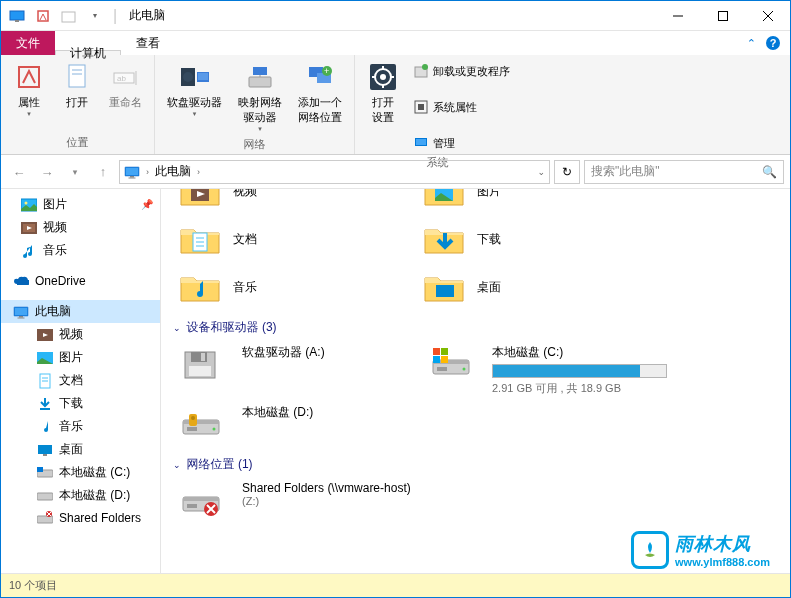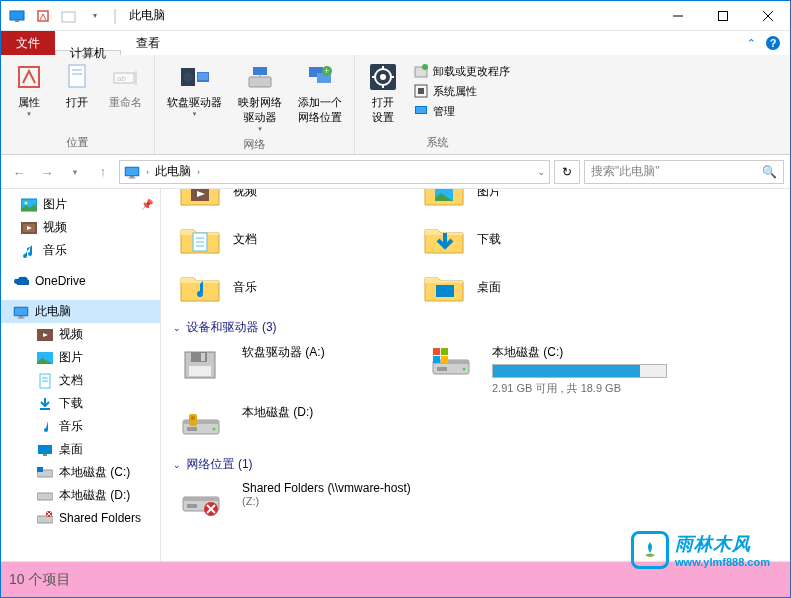--- a/index.html
+++ b/index.html
@@ -7,21 +7,21 @@
 
 .titlebar { height: 30px; display: flex; align-items: center; background: #fff; border-bottom: 1px solid #e5e5e5; }
 .titlebar .qat { display: flex; align-items: center; gap: 2px; padding-left: 4px; }
 .titlebar .qat .qbtn { width: 24px; height: 22px; display: flex; align-items: center; justify-content: center; font-size: 11px; cursor: pointer; }
 .titlebar .title { margin-left: 12px; font-size: 12px; color: #000; }
 .titlebar .winctl { margin-left: auto; display: flex; }
 .titlebar .winctl div { width: 45px; height: 29px; display: flex; align-items: center; justify-content: center; cursor: pointer; }
 
 .tabs { height: 24px; display: flex; align-items: stretch; background: #fff; position: relative; }
 .tabs .tab { padding: 0 14px; font-size: 12px; display: flex; align-items: center; cursor: pointer; border: 1px solid transparent; }
-.tabs .tab.file { background: #b91c1c; color: #fff; }
+.tabs .tab.file { background: #be185d; color: #fff; }
 .tabs .tab.active { background: #f5f5f5; border: 1px solid #d0d0d0; border-bottom: none; margin-top: 19px; }
 .tabs .collapse { margin-left: auto; display: flex; align-items: center; gap: 10px; padding-right: 10px; }
 .tabs .collapse span { font-size: 11px; cursor: pointer; }
 .help-icon { width: 14px; height: 14px; border-radius: 50%; background: #0078d7; color: #fff; display: inline-flex; align-items: center; justify-content: center; font-size: 10px; font-weight: bold; }
 
 .ribbon { height: 100px; background: #f5f5f5; border-bottom: 1px solid #d0d0d0; display: flex; }
 .ribbon .group { border-right: 1px solid #e0e0e0; padding: 4px 6px 2px; display: flex; flex-direction: column; }
 .ribbon .group .items { flex: 1; display: flex; align-items: flex-start; gap: 4px; }
 .ribbon .group .label { text-align: center; font-size: 11px; color: #666; padding: 2px; }
 .ribbon .btn { display: flex; flex-direction: column; align-items: center; justify-content: flex-start; padding: 2px 6px; font-size: 11px; cursor: pointer; text-align: center; min-width: 42px; }
@@ -53,21 +53,21 @@
 .folder-item { width: 244px; display: flex; align-items: center; gap: 10px; padding: 4px 6px; cursor: pointer; }
 .folder-item .fico { width: 44px; height: 40px; display: flex; align-items: center; justify-content: center; flex-shrink: 0; }
 .folder-item .flabel { font-size: 12px; }
 .drive-item { width: 250px; display: flex; gap: 19px; padding: 4px 6px; cursor: pointer; }
 .drive-item .dico { width: 44px; height: 40px; display: flex; align-items: center; justify-content: center; flex-shrink: 0; }
 .drive-item .dinfo { flex: 1; font-size: 12px; }
 .drive-item .bar { height: 14px; border: 1px solid #b5b5b5; margin: 3px 0; position: relative; background: #eee; }
 .drive-item .bar .fill { height: 100%; background: #26a0da; }
 .drive-item .sub { font-size: 11px; color: #6d6d6d; }
 
-.status { position: absolute; bottom: 0; left: 0; right: 0; height: 36px; border-top: 1px solid #e5e5e5; display: flex; align-items: center; padding: 0 8px; font-size: 14px; color: #555; background: #f9a8d4; }
+.status { position: absolute; bottom: 0; left: 0; right: 0; height: 24px; border-top: 1px solid #e5e5e5; display: flex; align-items: center; padding: 0 8px; font-size: 11px; color: #555; background: #fef9c3; }
 
 .watermark { position: absolute; right: 20px; bottom: 28px; display: flex; align-items: center; gap: 6px; }
 .watermark .logo { width: 38px; height: 38px; border: 3px solid #01a0e2; border-radius: 8px; display: flex; align-items: center; justify-content: center; }
 .watermark .txt { display: flex; flex-direction: column; }
 .watermark .txt .cn { font-size: 18px; font-weight: bold; color: #01a0e2; font-style: italic; letter-spacing: 1px; }
 .watermark .txt .url { font-size: 11px; font-weight: bold; color: #01a0e2; }
 
 svg { display: block; }
 </style>
 </head>
@@ -246,21 +246,21 @@
                 <line x1="15" y1="4" x2="15" y2="8"></line>
                 <line x1="15" y1="22" x2="15" y2="26"></line>
                 <line x1="4" y1="15" x2="8" y2="15"></line>
                 <line x1="22" y1="15" x2="26" y2="15"></line>
               </g>
             </svg>
           </div>
         <span style="white-space:pre-line">打开
 设置</span>
       </div>
-      <div style="display:flex;flex-direction:column;gap:0;padding-top:2px">
+      <div style="display:flex;flex-direction:column;gap:16px;padding-top:2px">
         <div class="smallrow">
           <div class="sico">
               <svg width="16" height="16">
                 <rect x="2" y="4" width="12" height="10" fill="#ddd" stroke="#999"></rect>
                 <circle cx="12" cy="4" r="3" fill="#4caf50"></circle>
               </svg>
             </div>
           <span>卸载或更改程序</span>
         </div>
         <div class="smallrow">

